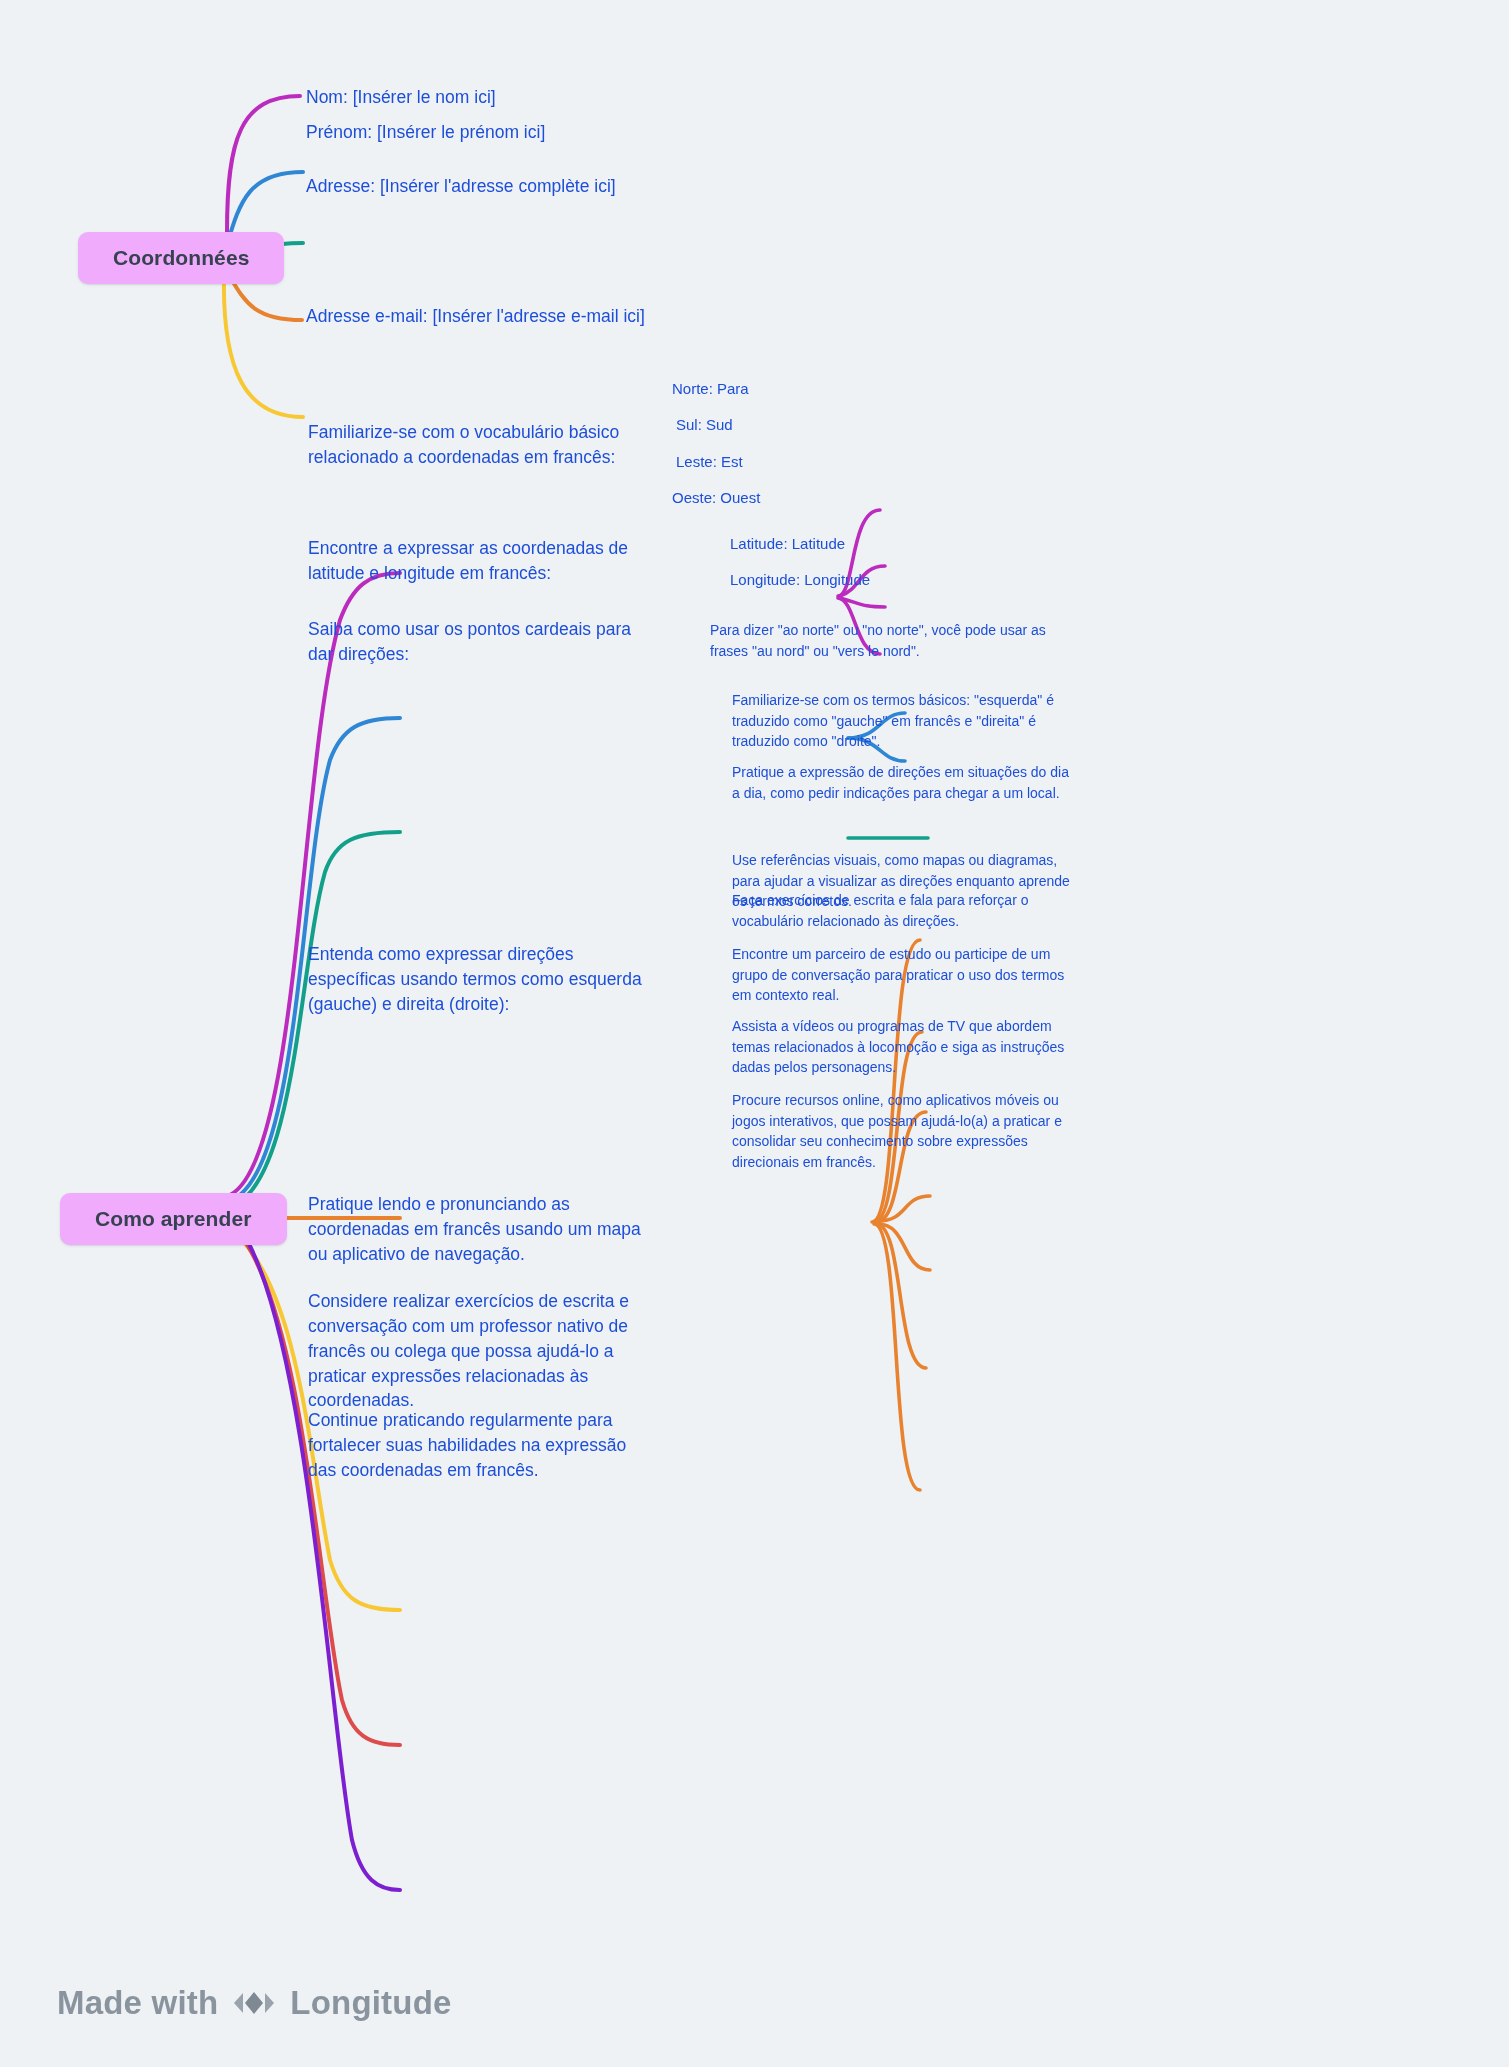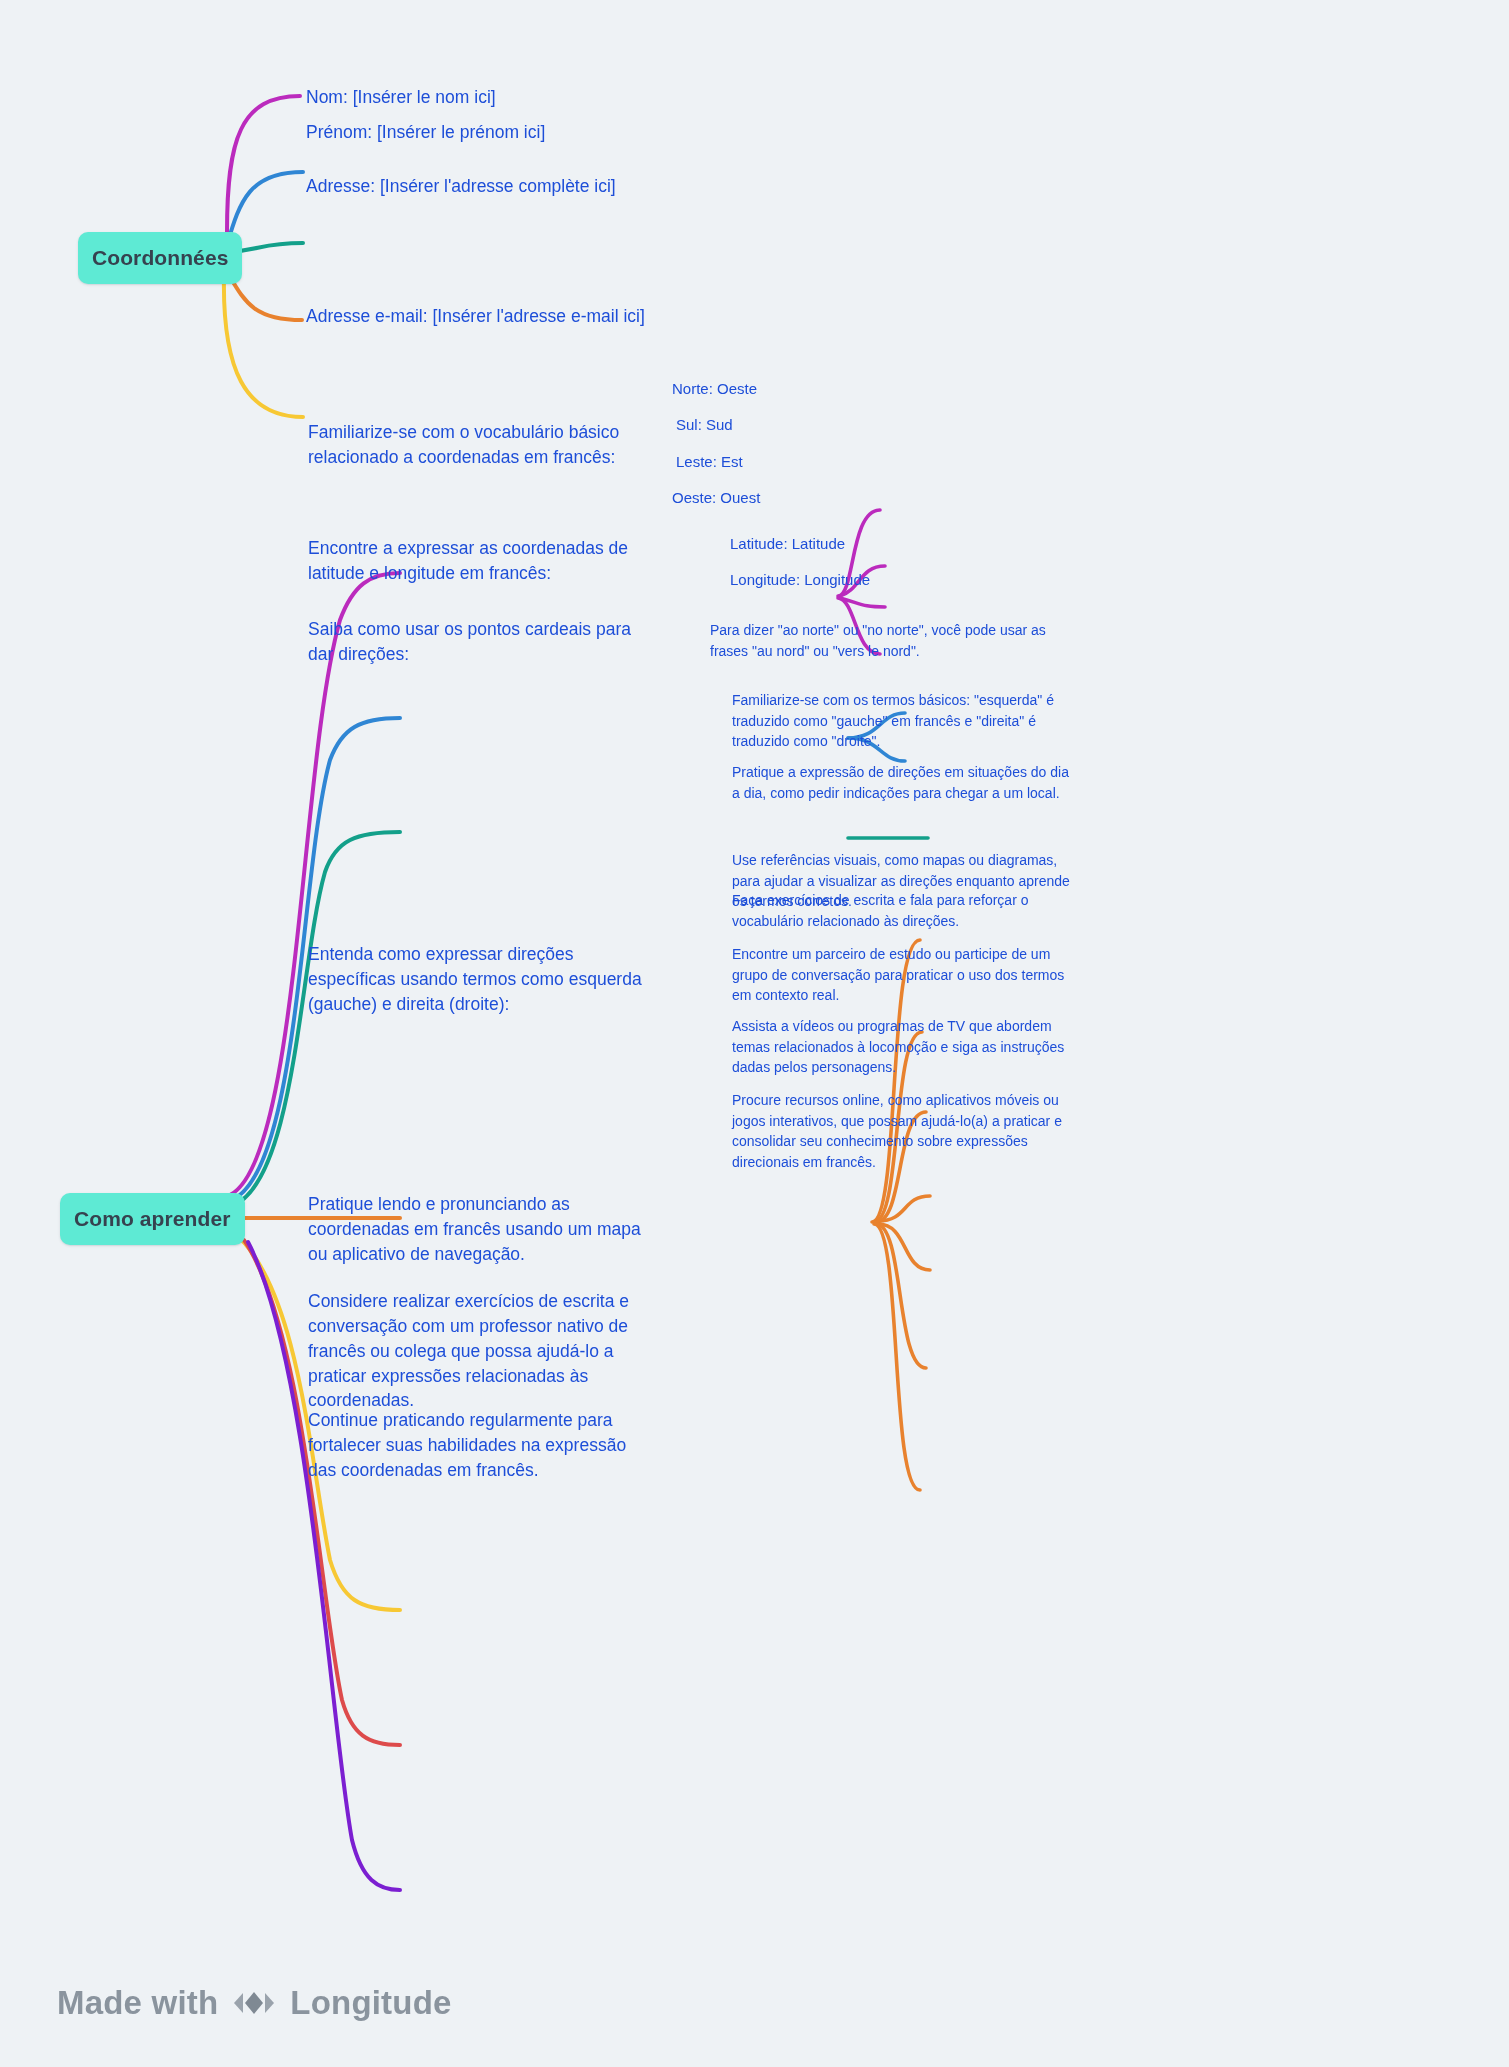--- a/index.html
+++ b/index.html
@@ -27,27 +27,27 @@
     width: 1509px;
     height: 2067px;
     pointer-events: none;
   }
   .node {
     position: absolute;
     box-sizing: border-box;
   }
   
   .root-node {
-    background: #5eead4;
+    background: #f0abfc;
     border-radius: 10px;
     box-shadow: 0 1px 3px rgba(30,45,60,0.10), 0 1px 1px rgba(30,45,60,0.06);
     display: flex;
     align-items: center;
     justify-content: center;
-    padding: 14px 14px;
+    padding: 14px 35px;
     font-size: 21px;
     font-weight: 600;
     letter-spacing: .1px;
     color: #36424f;
     white-space: nowrap;
   }
   
   .leaf {
     color: #1d4ed8;
     line-height: 1.42;
@@ -178,21 +178,21 @@
 
   <div class="node leaf lvl1" style="left:308px; top:1289px; width:348px;">
     <span>Considere realizar exercícios de escrita e conversação com um professor nativo de francês ou colega que possa ajudá-lo a praticar expressões relacionadas às coordenadas.</span>
   </div>
 
   <div class="node leaf lvl1" style="left:308px; top:1408px; width:335px;">
     <span>Continue praticando regularmente para fortalecer suas habilidades na expressão das coordenadas em francês.</span>
   </div>
 
   <div class="node leaf lvl2" style="left:672px; top:378px; width:200px;">
-    <span>Norte: Oeste</span>
+    <span>Norte: Para</span>
   </div>
 
   <div class="node leaf lvl2" style="left:676px; top:414px; width:200px;">
     <span>Sul: Sud</span>
   </div>
 
   <div class="node leaf lvl2" style="left:676px; top:451px; width:200px;">
     <span>Leste: Est</span>
   </div>
 

